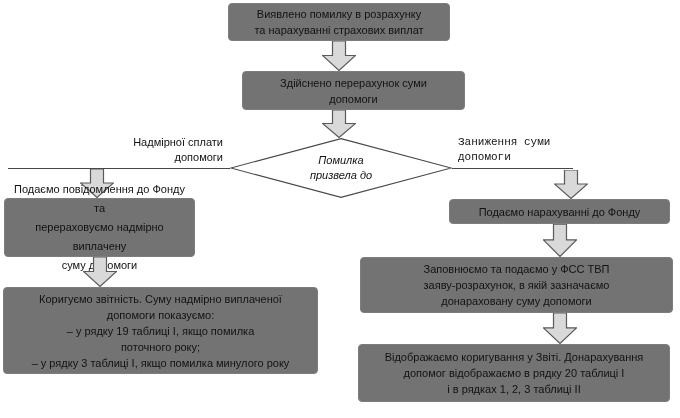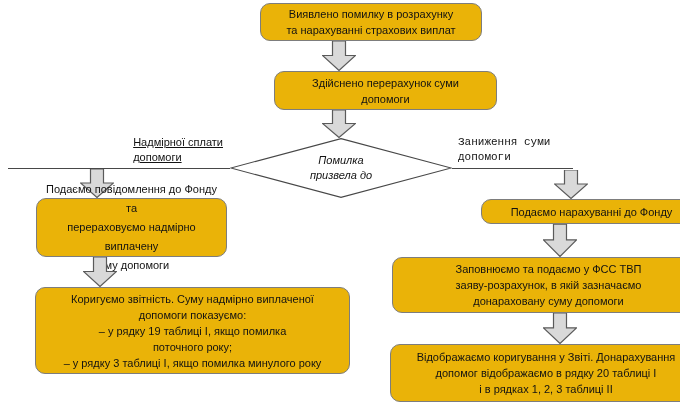--- a/index.html
+++ b/index.html
@@ -10,50 +10,49 @@
     --arrow-border:#5a5a5a;
     --text:#121212;
     --background:#ffffff;
   }
   html,body{margin:0;padding:0;background:var(--background);}
   body{font-family:"Liberation Sans","DejaVu Sans",sans-serif;color:var(--text);}
   .canvas{position:relative;width:680px;height:418px;background:var(--background);overflow:hidden;}
   .node{
     position:absolute;
     box-sizing:border-box;
-    background:#eab308;
+    background:#737373;
     border:1.5px solid var(--box-border);
-    border-radius:10px;
+    border-radius:4px;
     display:flex;align-items:center;justify-content:center;
     text-align:center;
     white-space:pre-line;
     font-size:11px;line-height:16px;
     padding:1px 5px;
-    margin-left:32px;
   }
   .lh19{line-height:19px;}
   .arrow{position:absolute;}
   .arrow svg{display:block;width:100%;height:100%;}
   .arrow polygon{fill:var(--arrow-fill);stroke:var(--arrow-border);stroke-width:1.2;}
   .diamond{position:absolute;left:230px;top:138px;width:222px;height:60px;}
   .diamond svg{position:absolute;left:0;top:0;width:100%;height:100%;}
   .diamond polygon{fill:#fff;stroke:var(--diamond-border);stroke-width:1.1;}
   .diamond .dtext{
     position:absolute;inset:0;
     display:flex;align-items:center;justify-content:center;
     text-align:center;white-space:pre-line;
     font-size:11px;line-height:15px;font-style:italic;
   }
   .hline{position:absolute;height:0;border-top:1.2px solid var(--line-color);}
   .branch-label{
     position:absolute;
     font-size:11px;line-height:15px;
     white-space:pre-line;
   }
-  .label-right-align{text-decoration:underline;}
+  .label-right-align{text-align:right;}
   .label-left-align{text-align:left;font-family:Liberation Mono, monospace;}
 </style>
 </head>
 <body>
 
 <div class="canvas">
 
   <div class="hline" style="left:8px;top:168px;width:222px;"></div>
   <div class="hline" style="left:452px;top:168px;width:121px;"></div>
 

